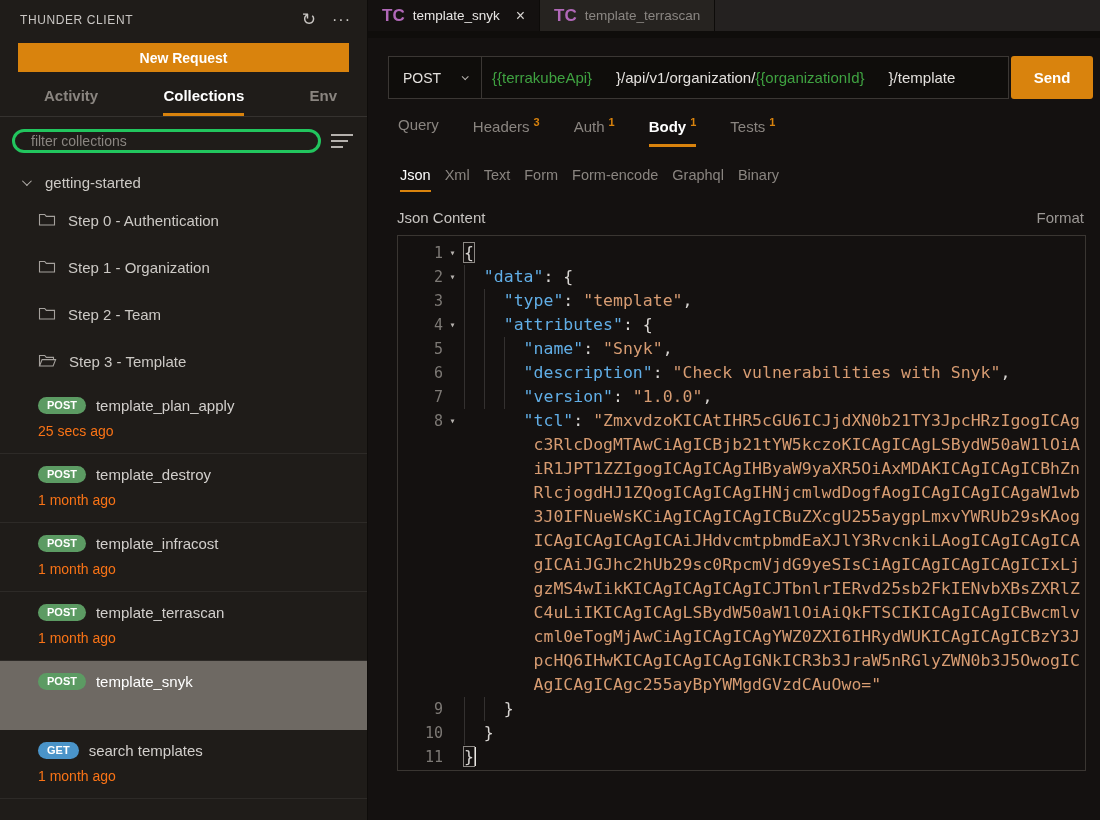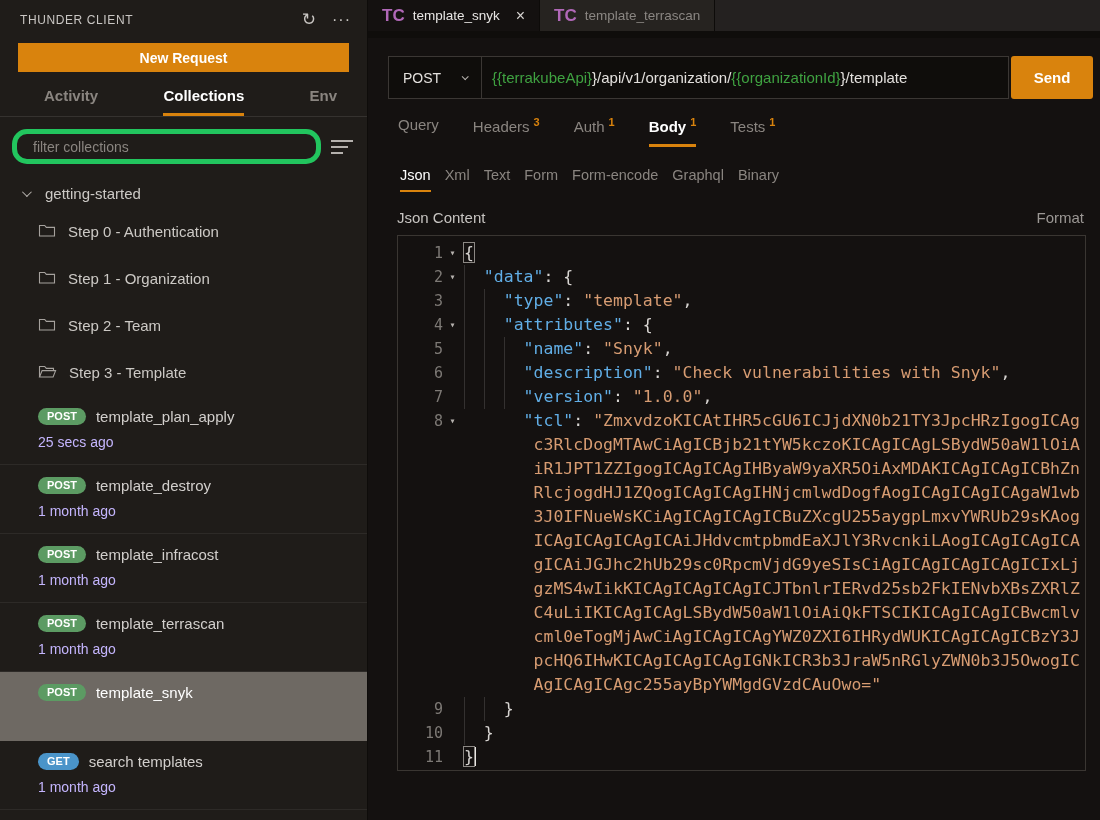--- a/index.html
+++ b/index.html
@@ -17,21 +17,21 @@
   .icon-refresh { font-size:17px; cursor:pointer; color:#c9c6c3; }
   .icon-more { font-size:16px; letter-spacing:1px; cursor:pointer; color:#c9c6c3; }
   .new-request { margin:13px 18px 0 18px; height:29px; background:#d9830d; border:none;
                  color:#fff; font-size:14px; font-weight:700; cursor:pointer;
                  font-family:"Liberation Sans",sans-serif; }
   .sb-tabs { display:flex; justify-content:space-between; padding:15px 30px 0 44px;
              border-bottom:1px solid #35322f; }
   .sb-tab { font-size:15px; font-weight:700; color:#8a8580; padding-bottom:9px; cursor:pointer; }
   .sb-tab.active { color:#fff; border-bottom:3px solid #d9830d; }
   .filter-row { display:flex; align-items:center; gap:10px; padding:12px 12px 0 12px; }
-  .filter-input { flex:1; height:35px; background:transparent; border:5px solid #22c55e;
+  .filter-input { flex:1; height:24px; background:transparent; border:3px solid #22c55e;
                   border-radius:15px; padding:0 16px; color:#d5d2cf; font-size:14px; outline:none;
                   font-family:"Liberation Sans",sans-serif; }
   .filter-input::placeholder { color:#8a8580; }
   .sort-icon { width:24px; display:flex; flex-direction:column; gap:4px; cursor:pointer; }
   .sort-icon i { display:block; height:2px; background:#b5b1ad; }
   .sort-icon i:nth-child(1){ width:22px; } .sort-icon i:nth-child(2){ width:17px; }
   .sort-icon i:nth-child(3){ width:12px; }
 
   .tree { margin-top:14px; flex:1; overflow:hidden; color:#ccc9c5; }
   .collection-row { display:flex; align-items:center; gap:16px; padding:4px 0 4px 22px;
@@ -43,40 +43,40 @@
   .folder-row svg { color:#a5a19d; flex:0 0 auto; }
 
   .req-item { padding:12px 0 0 38px; height:69px; border-bottom:1px solid #2d2a27; cursor:pointer; }
   .req-item.selected { background:#6e6963; border-bottom-color:transparent; }
   .req-line1 { display:flex; align-items:center; gap:10px; }
   .badge { font-size:11px; font-weight:700; color:#fff; border-radius:9px; padding:2px 9px 3px 9px; }
   .badge.post { background:#5c9b63; }
   .badge.get  { background:#4a94c9; }
   .req-name { font-size:15px; color:#d2cfcc; }
   .req-item.selected .req-name { color:#fff; }
-  .req-time { margin-top:9px; font-size:14px; color:#c4b5fd; }
+  .req-time { margin-top:9px; font-size:14px; color:#f97316; }
   .req-item.selected .req-time { color:#f0eeec; }
 
   
   .panel { flex:1; background:#141110; display:flex; flex-direction:column; overflow:hidden; }
   .tabbar { height:38px; background:#242120; display:flex; border-bottom:7px solid #0f0d0b; }
   .tab { display:flex; align-items:center; gap:8px; padding:0 14px; font-size:13.5px;
          color:#8a8682; background:#262320; border-right:1px solid #0d0b09; cursor:pointer; }
   .tab.active { background:#141110; color:#e8e6e4; }
   .tc-badge { font-weight:700; font-size:17px; color:#b168b8; }
   .tab-close { margin-left:8px; font-size:16px; color:#d8d5d2; cursor:pointer; line-height:1; }
 
   .req-row { display:flex; gap:2px; margin:18px 7px 0 20px; height:43px; }
   .url-box { flex:1; display:flex; background:#0f0d0b; border:1px solid #3b3734; }
   .method { flex:0 0 93px; display:flex; align-items:center; justify-content:space-between;
             padding:0 14px; color:#e3e0dd; font-size:14px; border-right:1px solid #3b3734; cursor:pointer; }
   .chev.small { width:5px; height:5px; transform:rotate(45deg) translateY(-1px); }
   .url { flex:1; display:flex; align-items:center; padding:0 10px; font-size:15px;
          white-space:nowrap; overflow:hidden; cursor:text; }
-  .u-plain { color:#e3e0dd; } .u-var { color:#3fa241; }
+  .u-plain { color:#e3e0dd;margin-left:24px; } .u-var { color:#3fa241; }
   .send { flex:0 0 82px; background:#d9830d; border:none; border-radius:3px; color:#fff;
           font-size:15px; font-weight:600; cursor:pointer; font-family:"Liberation Sans",sans-serif; }
 
   .req-tabs { display:flex; gap:34px; margin:17px 0 0 30px; }
   .req-tab { font-size:15px; color:#8a8580; padding-bottom:9px; cursor:pointer; }
   .req-tab.active { color:#fff; font-weight:700; border-bottom:3px solid #d9830d; }
   .req-tab sup { font-size:11px; font-weight:700; color:#d9830d; margin-left:4px; }
 
   .body-tabs { display:flex; gap:14px; margin:20px 0 0 32px; }
   .body-tab { font-size:14.5px; color:#8a8580; padding-bottom:7px; cursor:pointer; }

